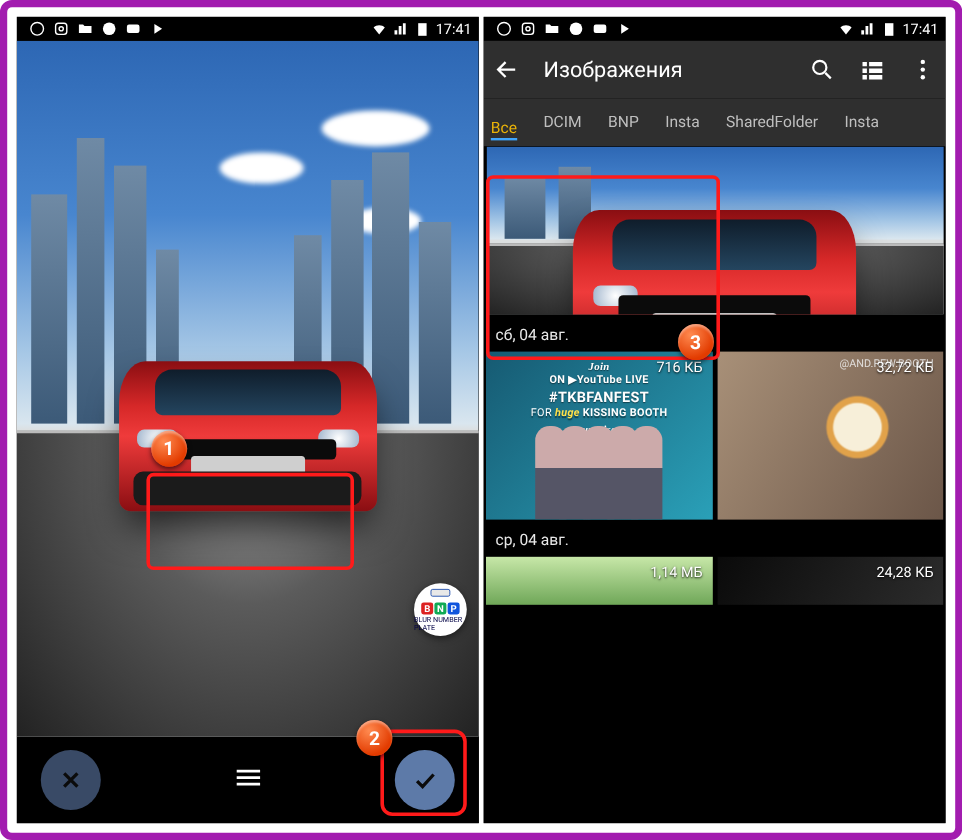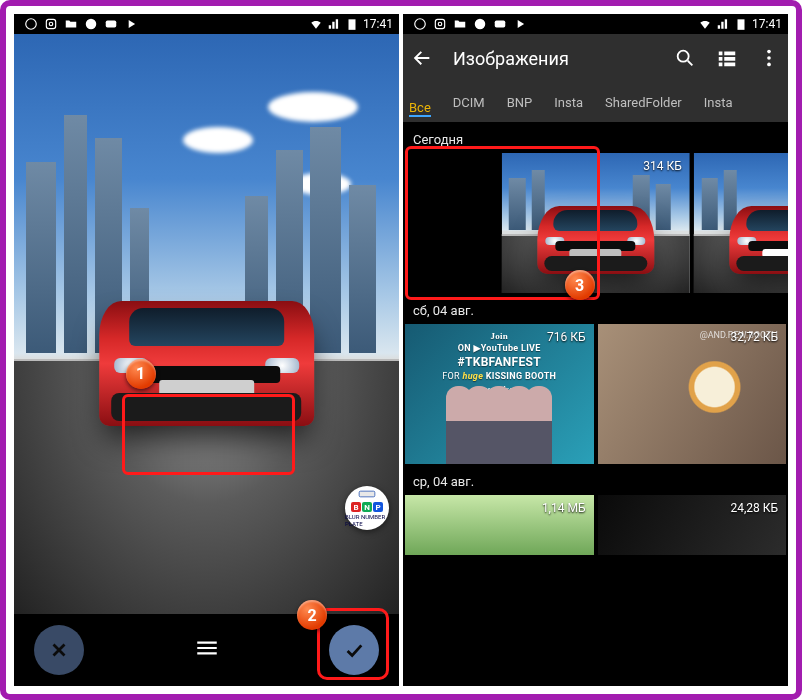--- a/index.html
+++ b/index.html
@@ -55,21 +55,21 @@
 .thumb .sz{position:absolute;top:6px;right:8px;font-size:12px;color:#fff;text-shadow:0 1px 2px #000}
 .thumb.car .sky{inset:0}
 .thumb.car .road{top:58%}
 .thumb.car .car{top:38%;width:62%}
 .thumb.fan{background:linear-gradient(135deg,#165a72,#2aa0b8)}
 .fan-txt{text-align:center;font-size:9px;color:#fff;padding-top:6px;line-height:1.35;font-weight:bold;letter-spacing:.3px;text-shadow:0 1px 1px rgba(0,0,0,.5)}
 .people{position:absolute;bottom:0;left:0;right:0;height:56%;display:flex;justify-content:center;gap:-6px}
 .people div{width:26px;height:100%;background:linear-gradient(#caa 45%,#556 45%);border-radius:12px 12px 0 0;margin:0 -3px}
 .thumb.flower{background:radial-gradient(circle at 62% 45%,#f7efd9 0 14%,#e1a24a 15% 18%,transparent 19%),linear-gradient(120deg,#a89078,#6b5648)}
 .flower .tag{position:absolute;top:6px;right:8px;font-size:9px;color:#eee;opacity:.85}
-.thumb.cut{height:60px}
+.thumb.cut{height:40px}
 .thumb.g1{background:linear-gradient(180deg,#c7e7a8,#6fa758)}
 .thumb.g2{background:linear-gradient(120deg,#0a0a0a,#2c2c2c)}
 </style>
 </head>
 <body>
 
 <div class="frame">
 <div class="inner">
 
 <div class="phone left">
@@ -232,41 +232,21 @@
   <div class="tabs">
     <div class="tab active">Все</div>
     <div class="tab">DCIM</div>
     <div class="tab">BNP</div>
     <div class="tab">Insta</div>
     <div class="tab">SharedFolder</div>
     <div class="tab">Insta</div>
   </div>
 
   <div class="gal">
-    <div class="ghdr">Сегодня</div>
     <div class="grow">
-      <div class="thumb car">
-        <div class="sky"></div>
-        <div class="bld" style="left:4%;width:9%;top:18%"></div>
-              <div class="bld" style="left:16%;width:7%;top:12%"></div>
-              <div class="bld" style="left:70%;width:9%;top:16%"></div>
-              <div class="bld" style="left:82%;width:8%;top:22%"></div>
-        <div class="road"></div>
-        <div class="car">
-                <div class="carbody">
-                  <div class="wind"></div>
-                  <div class="hl l"></div>
-                  <div class="hl r"></div>
-                  <div class="grille"></div>
-                  <div class="plate" style="background:#bfbfbf"></div>
-                  <div class="bumper"></div>
-                </div>
-              </div>
-        <div class="sz">314 КБ</div>
-      </div>
       <div class="thumb car">
         <div class="sky"></div>
         <div class="bld" style="left:4%;width:9%;top:18%"></div>
               <div class="bld" style="left:16%;width:7%;top:12%"></div>
         <div class="road"></div>
         <div class="car">
                 <div class="carbody">
                   <div class="wind"></div>
                   <div class="hl l"></div>
                   <div class="grille"></div>
@@ -275,21 +255,21 @@
                 </div>
               </div>
 
       </div>
     </div>
 
     <div class="ghdr">сб, 04 авг.</div>
     <div class="grow">
       <div class="thumb fan">
         <div class="fan-txt">
-          <div style="font-family:cursive;">Join</div>
+          <div style="font-family:cursive;font-style:italic">Join</div>
           <div>ON ▶YouTube LIVE</div>
           <div style="font-size:12px">#TKBFANFEST</div>
           <div><span style="font-weight:normal">FOR </span><span style="color:#ffe14a;font-style:italic">huge</span> KISSING BOOTH</div>
           <div style="font-family:cursive;font-style:italic">surprises</div>
         </div>
         <div class="people">
                 <div></div>
                 <div></div>
                 <div></div>
                 <div></div>

